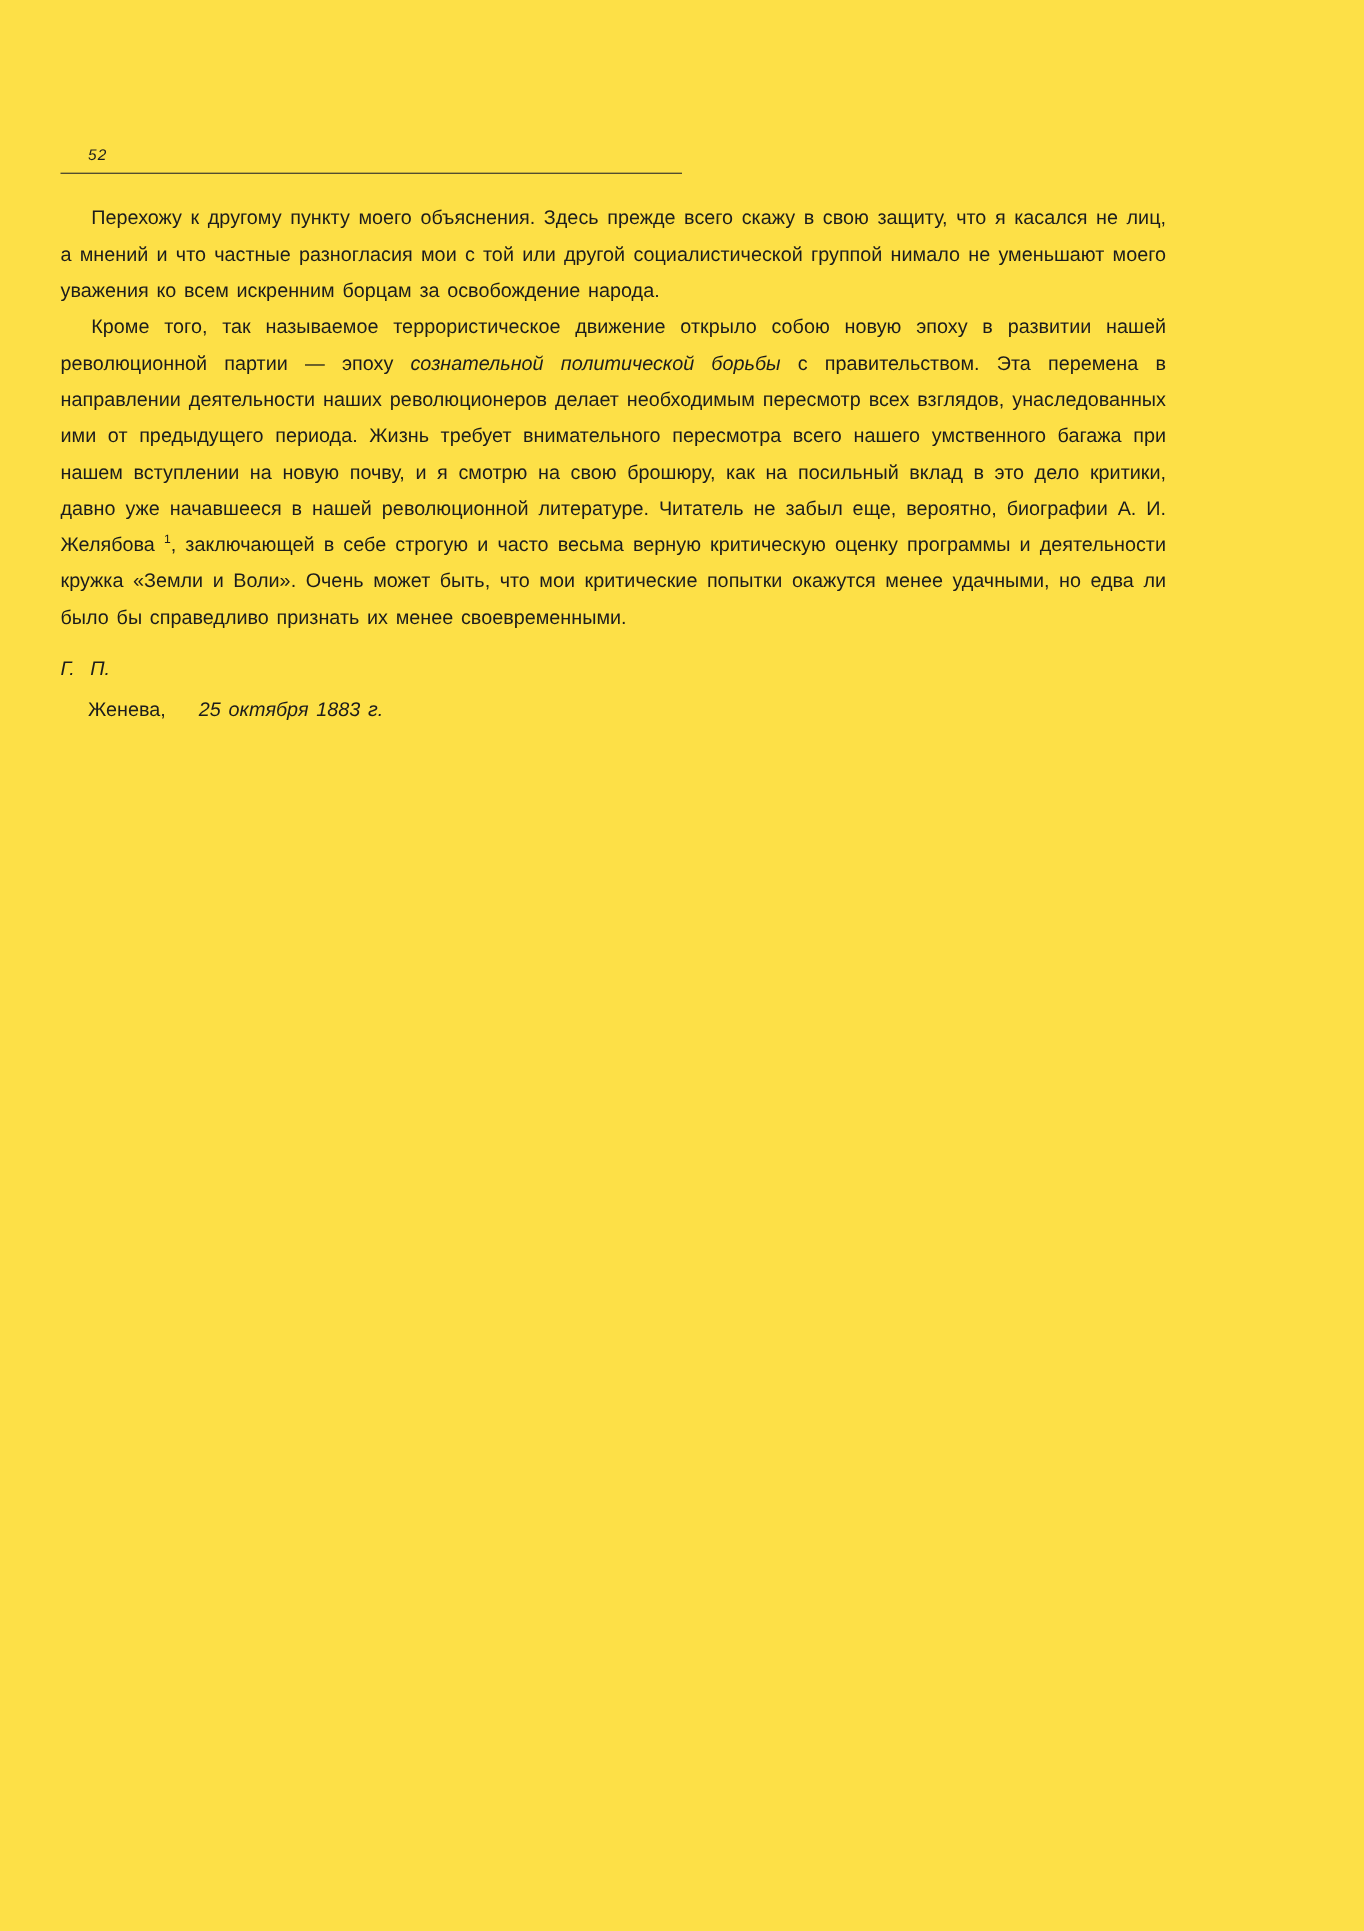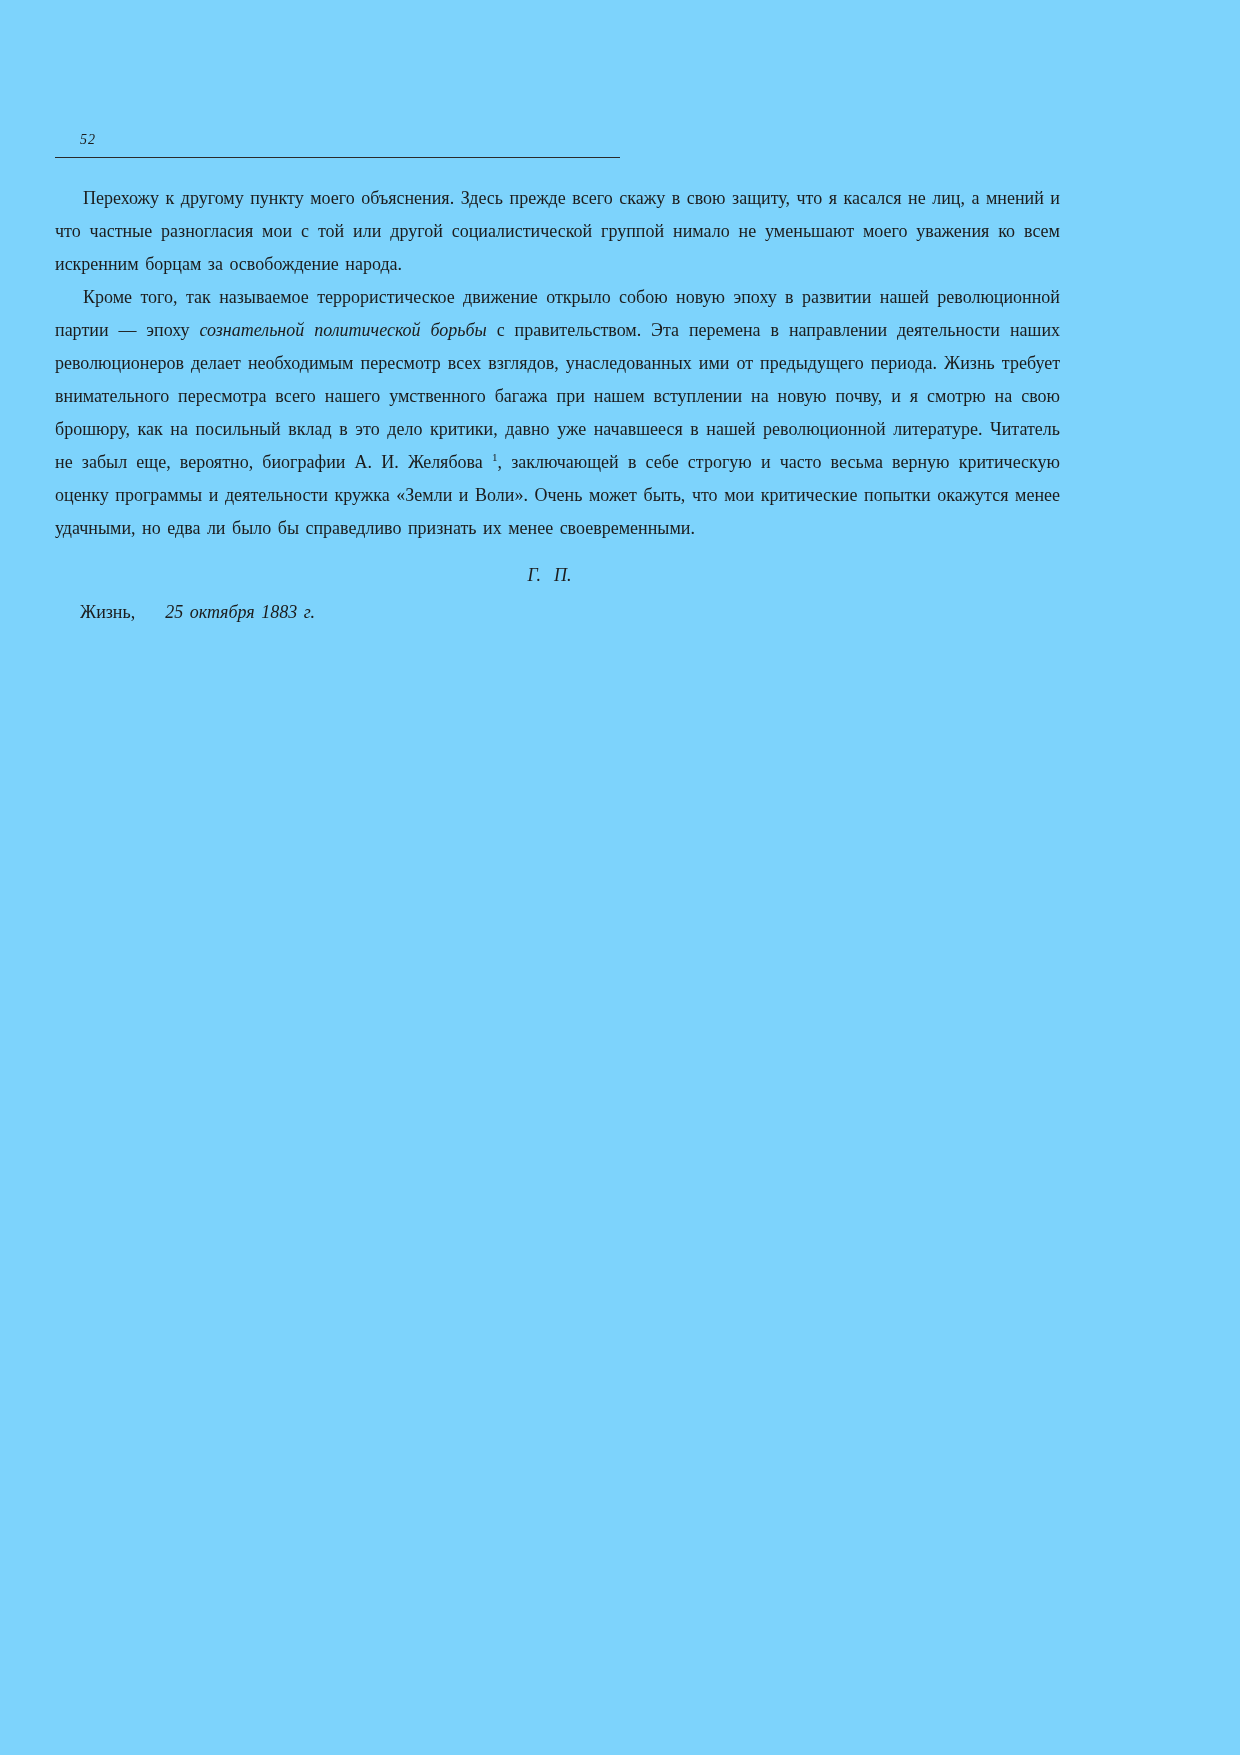--- a/index.html
+++ b/index.html
@@ -4,22 +4,22 @@
 <style>
   html, body {
     margin: 0;
     padding: 0;
     background: #ffffff;
   }
   .page {
     position: relative;
     width: 1240px;
     height: 1755px;
-    background: #7dd3fc;
-    font-family: Liberation Serif, serif;
+    background: #fde047;
+    font-family: Liberation Sans, sans-serif;
     color: #1c1c1c;
     overflow: hidden;
   }
   
   .page-header {
     position: absolute;
     top: 128px;
     left: 55px;
     width: 565px;
     height: 26px;
@@ -68,21 +68,21 @@
   .para em {
     font-style: italic;
   }
   .fn {
     font-size: 11px;
     line-height: 0;
     vertical-align: super;
   }
   .signature {
     margin: 14px 0 0 0;
-    text-align: center;
+    text-align: left;
     font-style: italic;
     white-space: pre;
     padding-right: 16px;
   }
   .dateline {
     margin: 4px 0 0 0;
     text-indent: 25px;
     text-align: left;
   }
   .dateline .date {
@@ -104,18 +104,18 @@
   <main class="body-text">
 
 
     <p class="para">Перехожу к другому пункту моего объяснения. Здесь прежде всего скажу в свою защиту, что я касался не лиц, а мнений и что частные разногласия мои с той или другой социалистической группой нимало не уменьшают моего уважения ко всем искренним борцам за освобождение народа.</p>
 
     <p class="para"><span>Кроме того, так называемое террористическое движение открыло собою новую эпоху в развитии нашей революционной партии — эпоху </span><em>сознательной политической борьбы</em><span> с правительством. Эта перемена в направлении деятельности наших революционеров делает необходимым пересмотр всех взглядов, унаследованных ими от предыдущего периода. Жизнь требует внимательного пересмотра всего нашего умственного багажа при нашем вступлении на новую почву, и я смотрю на свою брошюру, как на посильный вклад в это дело критики, давно уже начавшееся в нашей революционной литературе. Читатель не забыл еще, вероятно, биографии А. И. Желябова </span><sup class="fn">1</sup><span>, заключающей в себе строгую и часто весьма верную критическую оценку программы и деятельности кружка «Земли и Воли». Очень может быть, что мои критические попытки окажутся менее удачными, но едва ли было бы справедливо признать их менее своевременными.</span></p>
 
     <p class="signature">Г.  П.</p>
 
     <p class="dateline">
-      <span>Жизнь,</span><em class="date">25 октября 1883 г.</em>
+      <span>Женева,</span><em class="date">25 октября 1883 г.</em>
     </p>
 
   </main>
 
 </div>
 
 </body></html>

